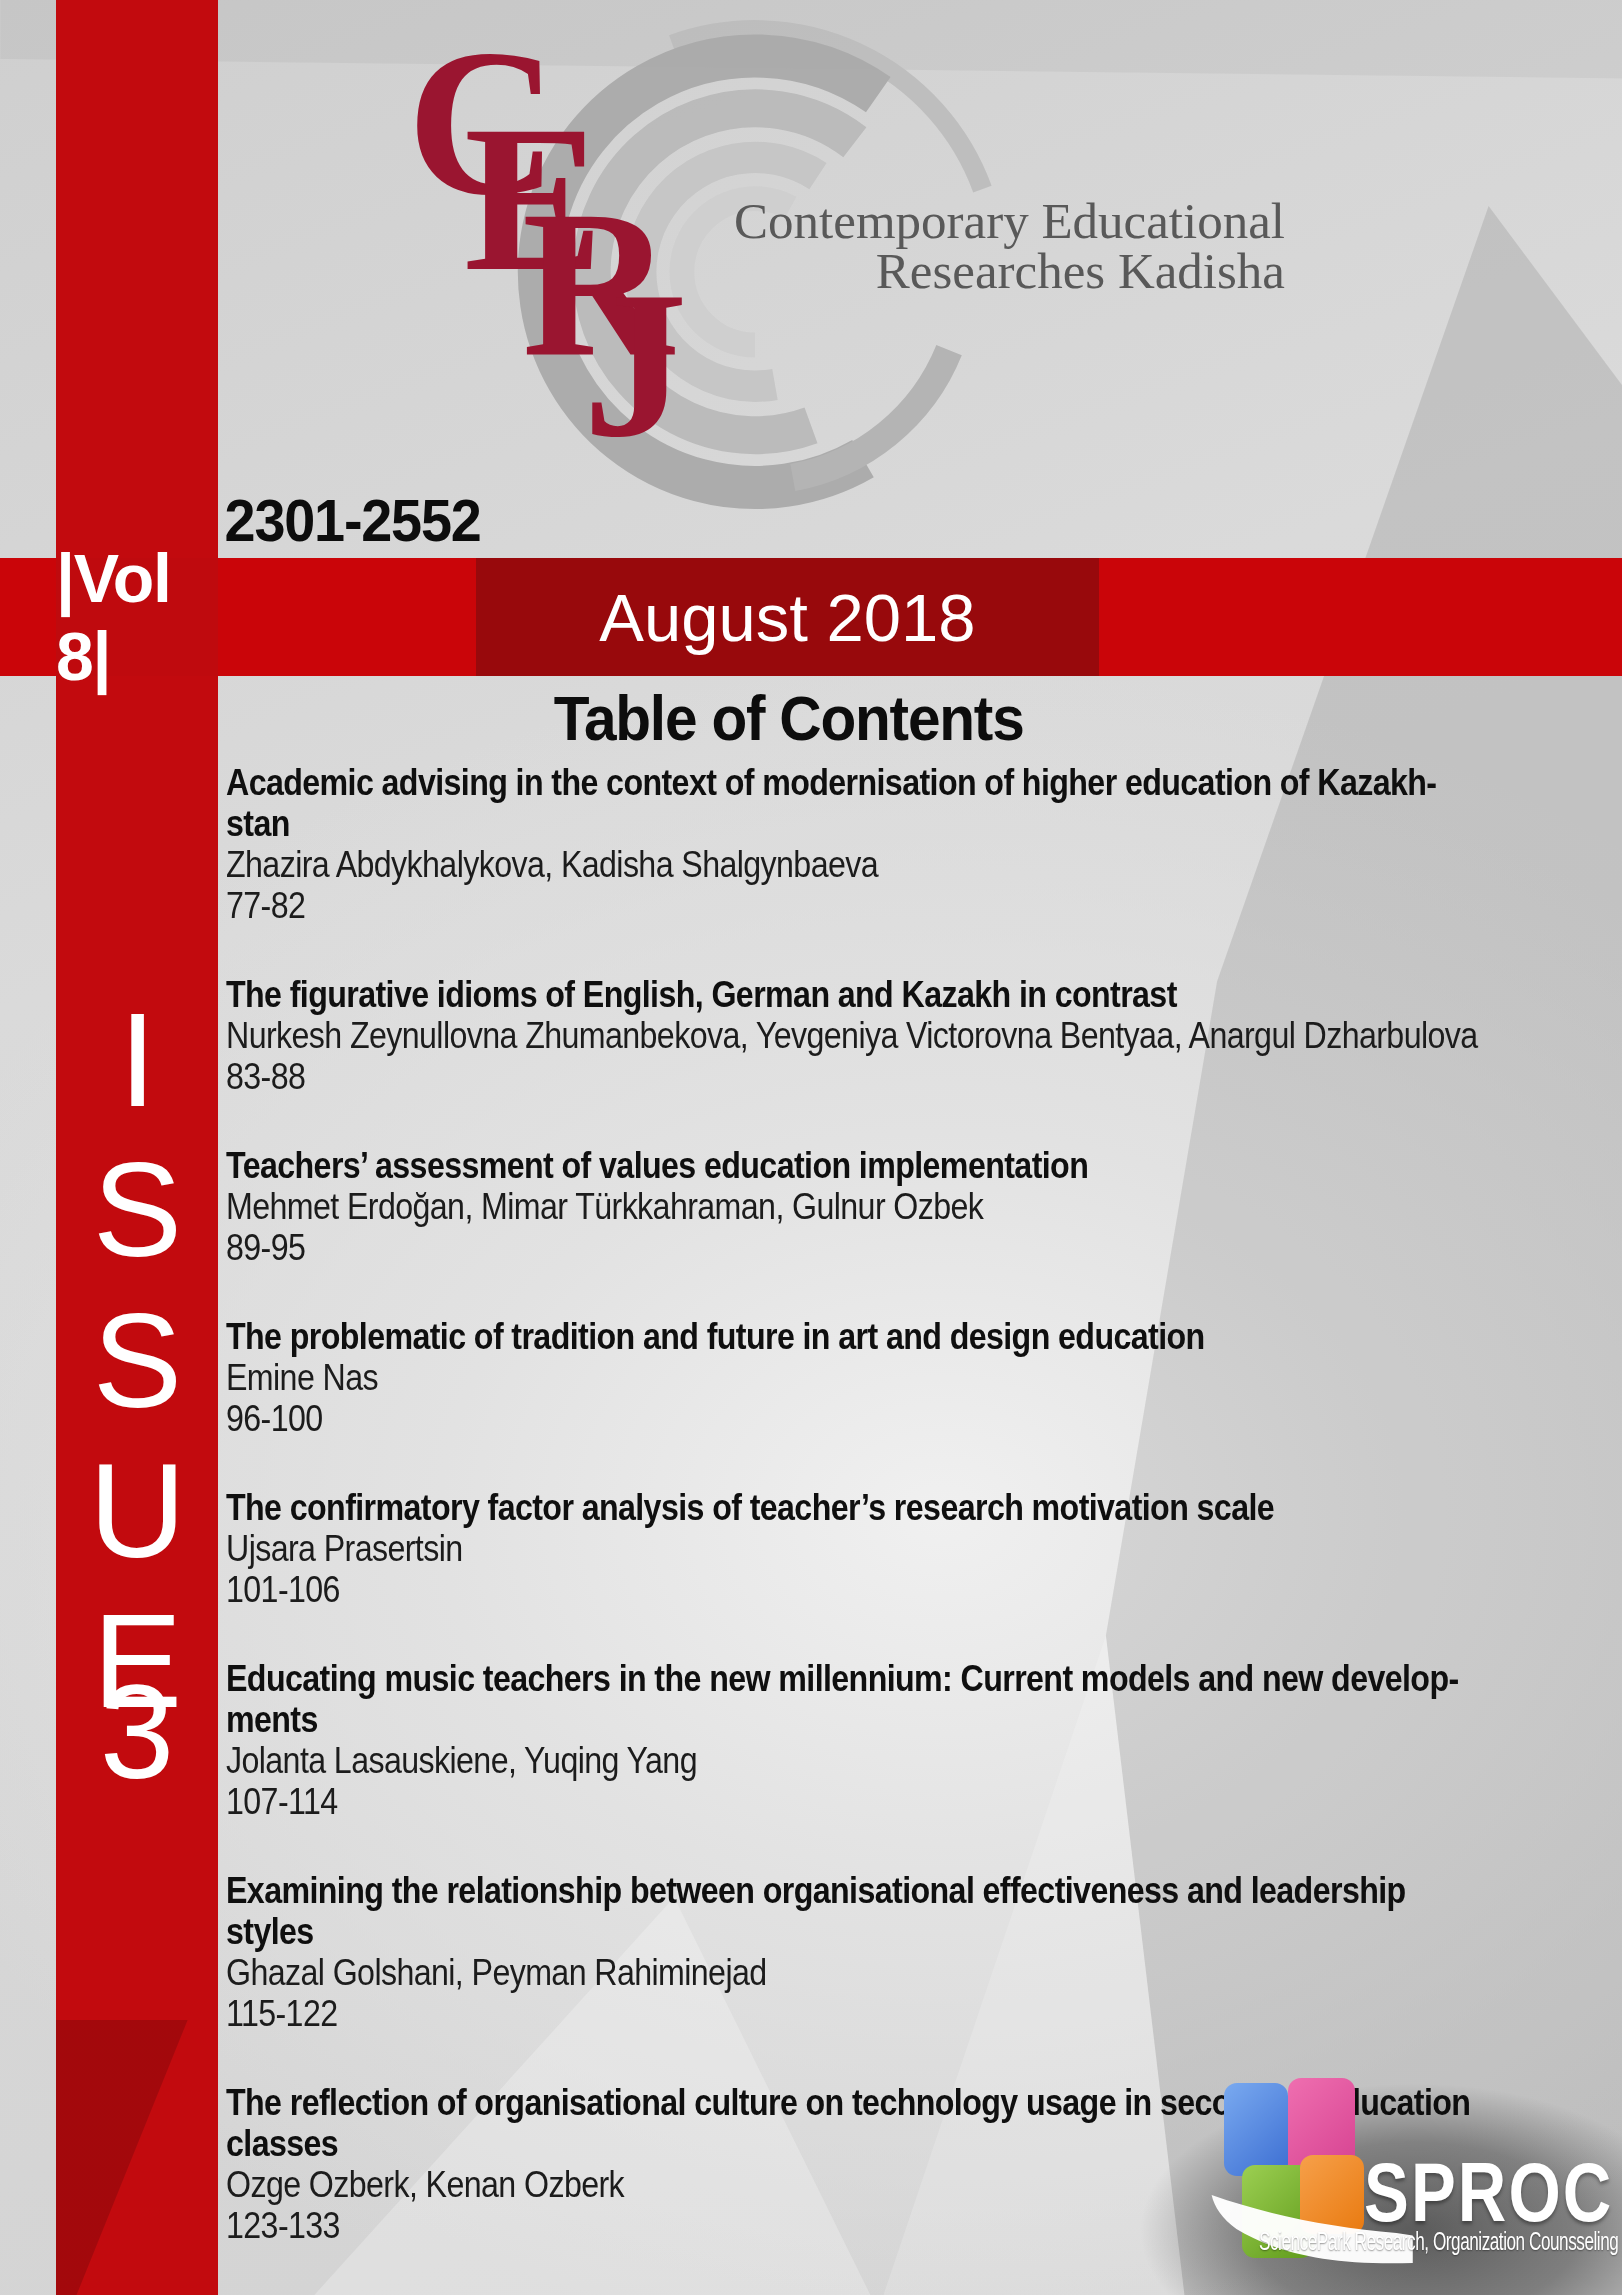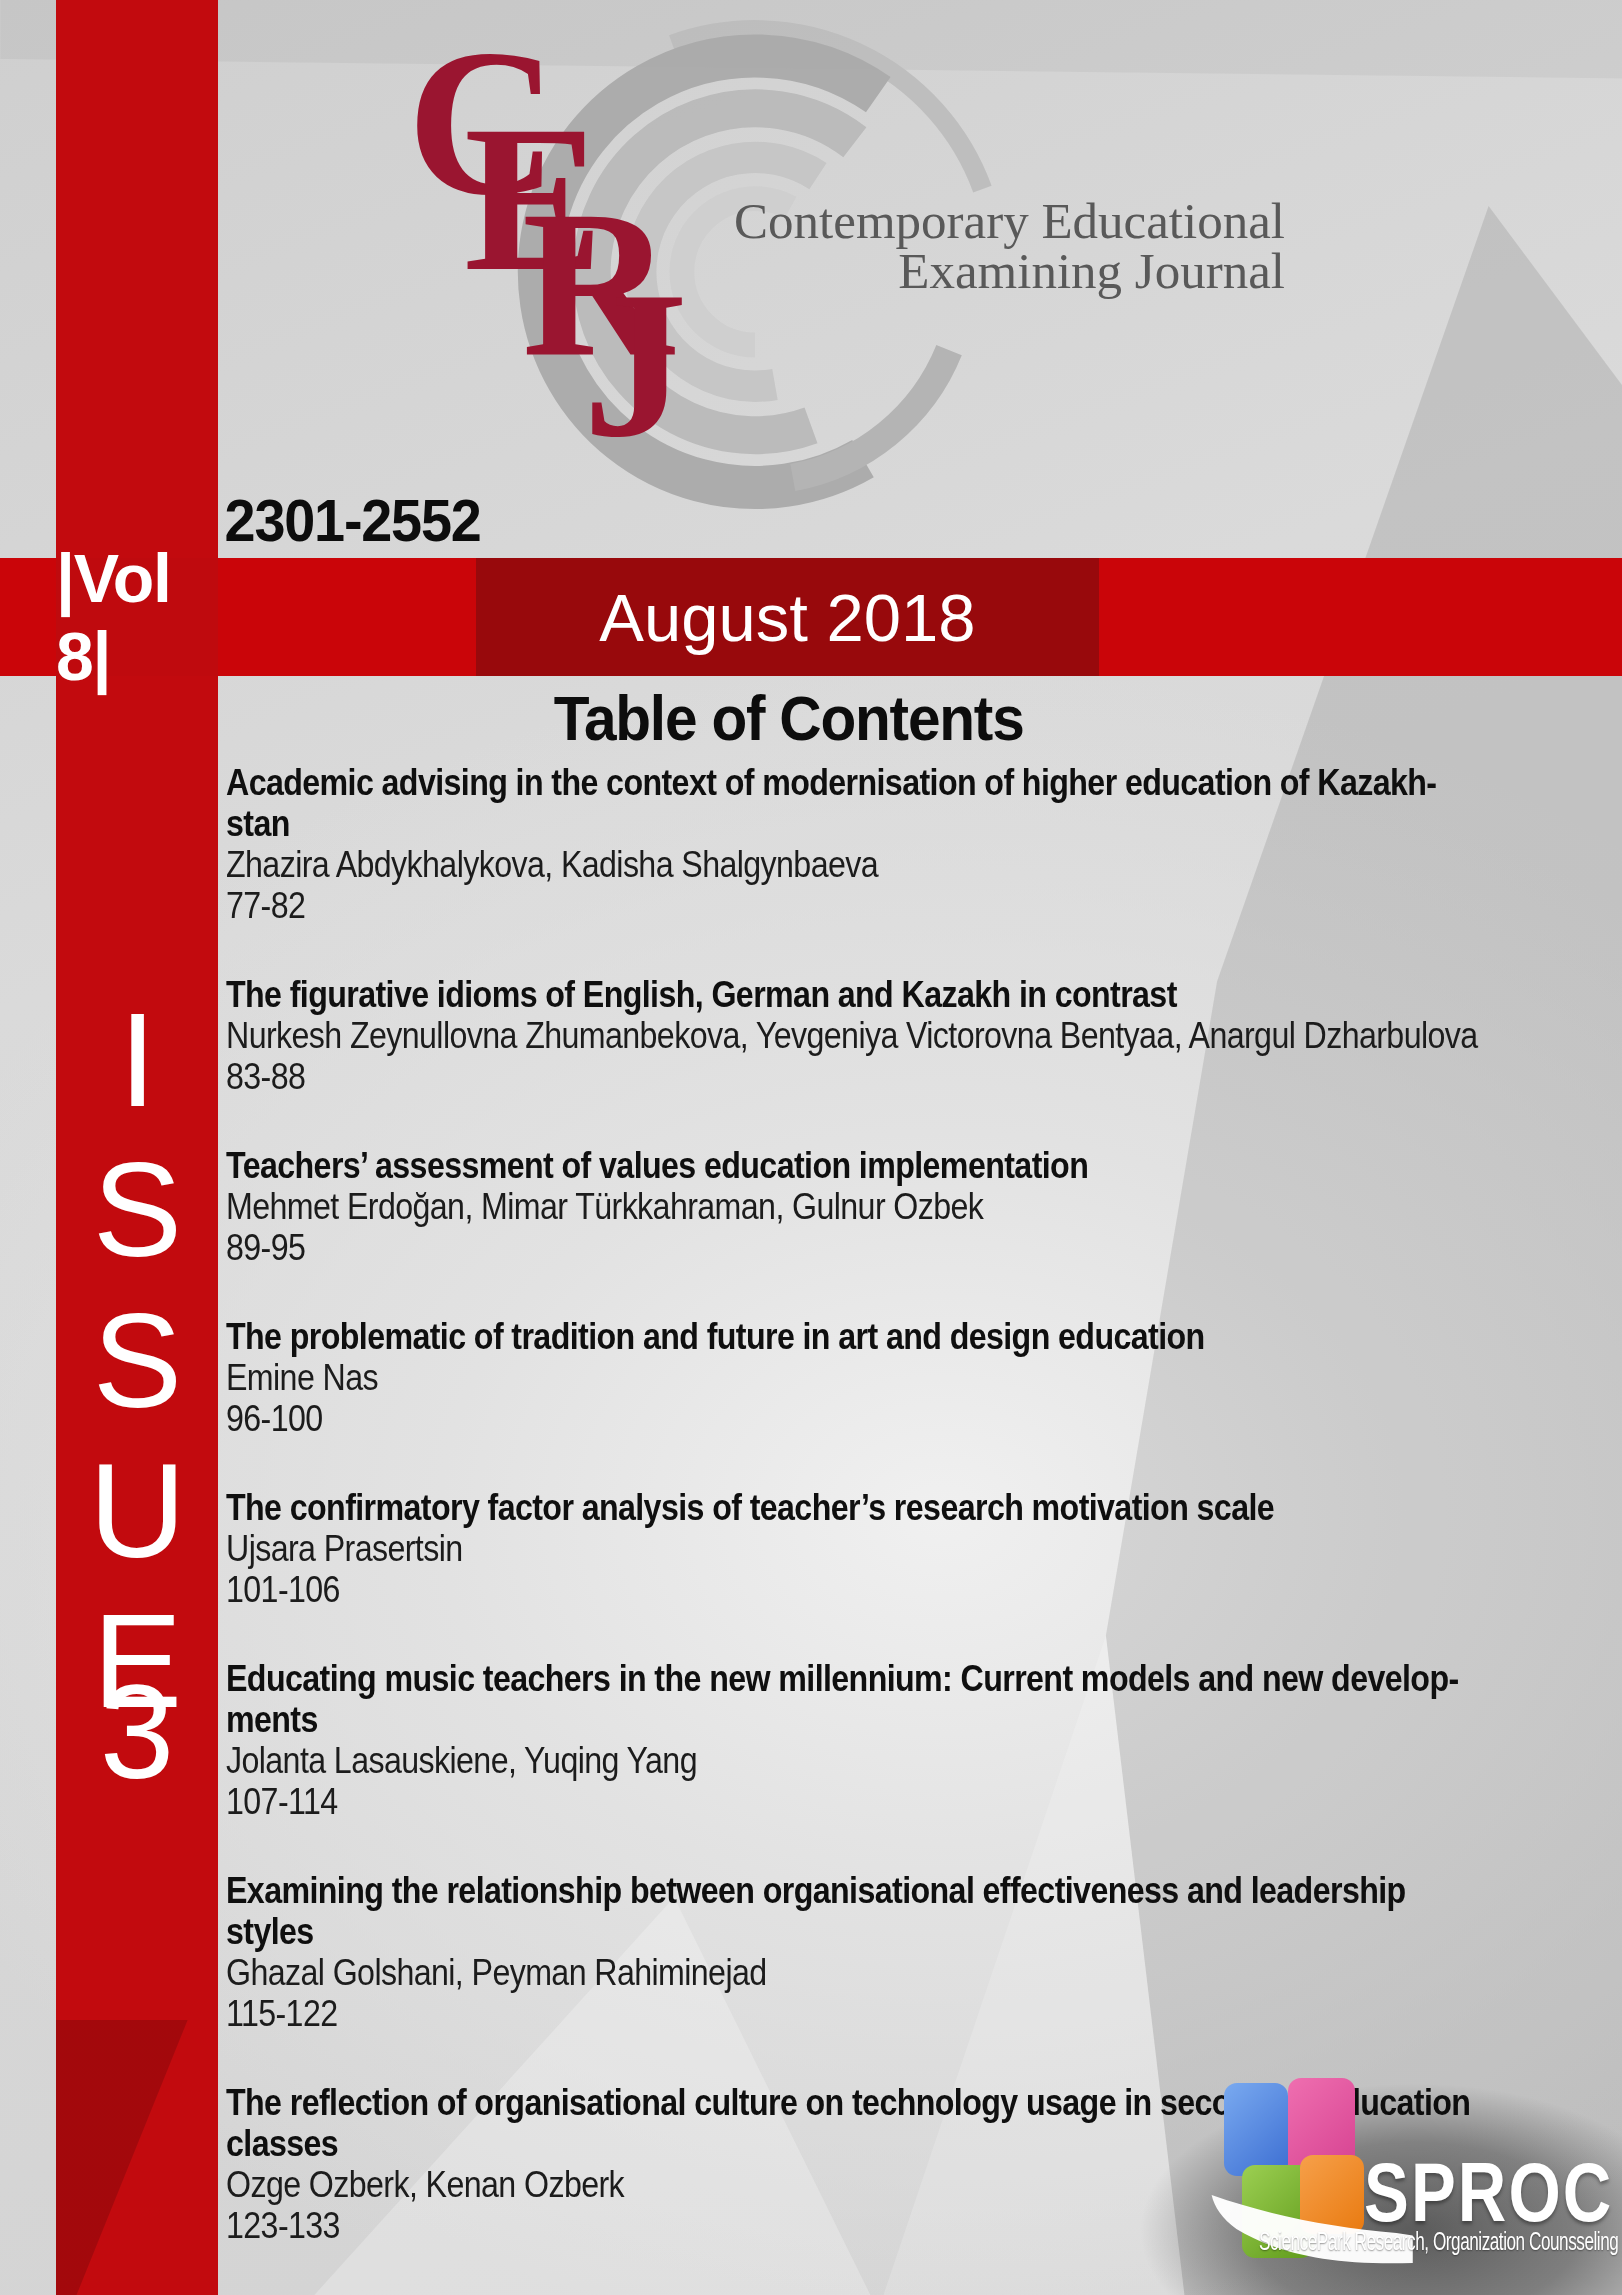--- a/index.html
+++ b/index.html
@@ -86,21 +86,21 @@
       </g>
     </svg>
     <div class="cerj">
       <div class="c-c">C</div>
       <div class="c-e">E</div>
       <div class="c-r">R</div>
       <div class="c-j">J</div>
     </div>
     <div class="jname">
       <div>Contemporary Educational</div>
-      <div>Examining Journal</div>
+      <div>Researches Kadisha</div>
     </div>
   </div>
 
   <div class="issn"><span class="condense">ISSN: 2301-2552</span></div>
 
   <div class="vbar"></div>
   <div class="issue">
       <span>ISSUE</span>
     </div>
   <div class="issue3">3</div>

